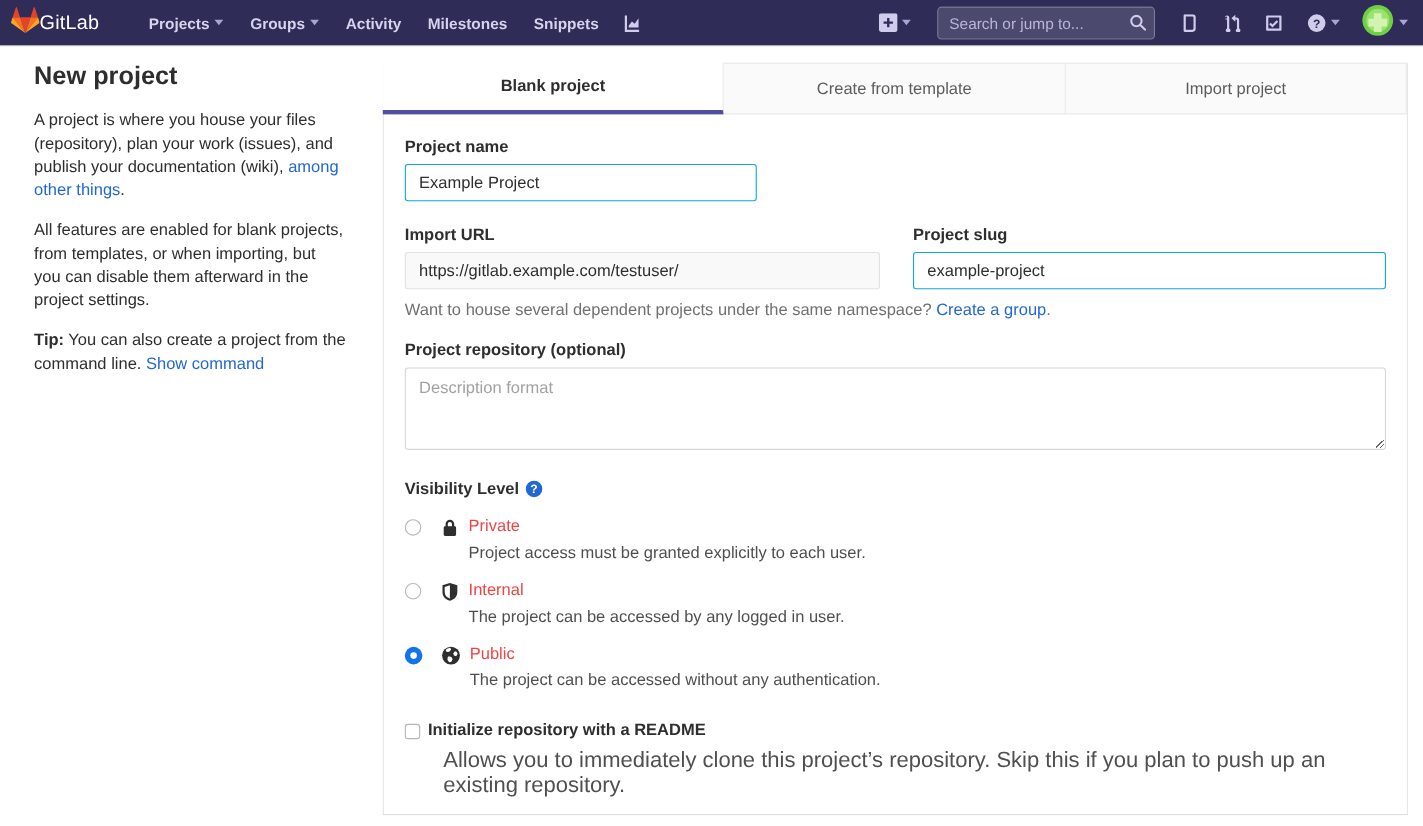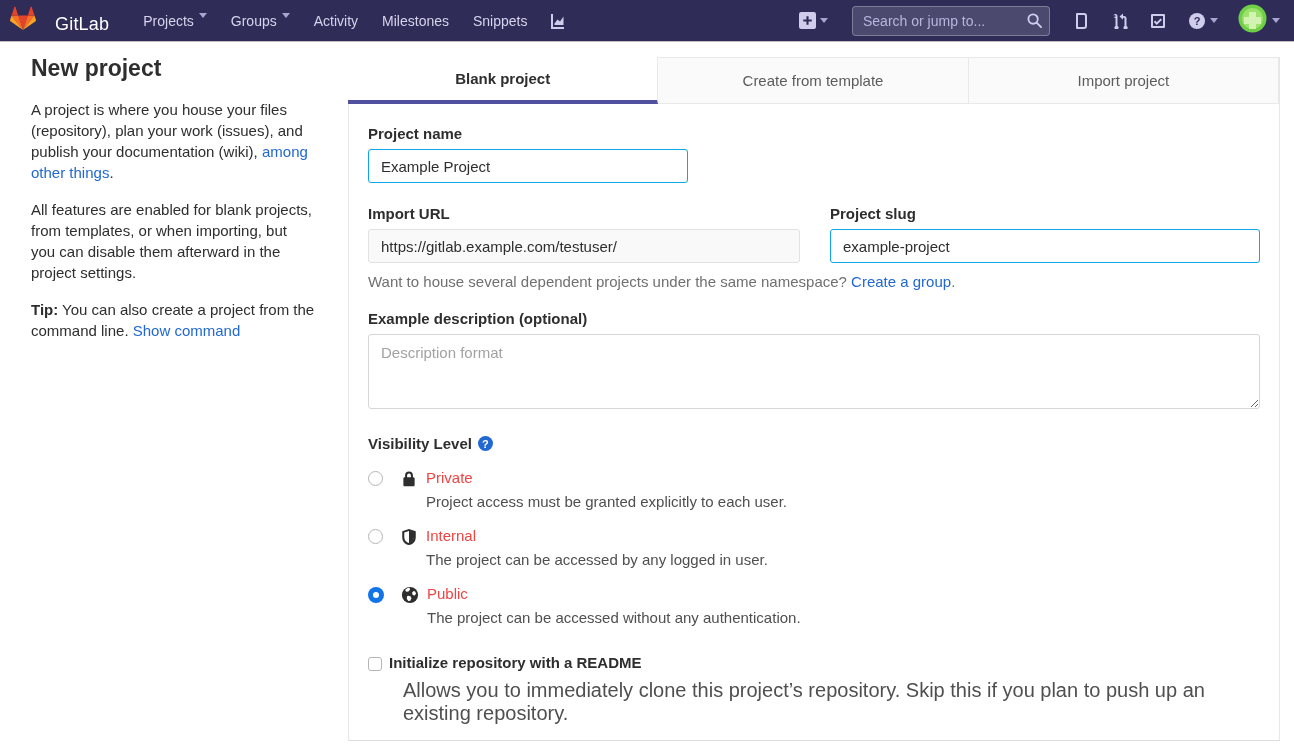--- a/index.html
+++ b/index.html
@@ -1,23 +1,23 @@
 <!DOCTYPE html>
 <html><head>
 <meta charset="utf-8">
 <style>
   * { margin:0; padding:0; box-sizing:border-box; }
   html,body { width:1294px; height:751px; background:#fff; font-family:"Liberation Sans", sans-serif; color:#2e2e2e; overflow:hidden; }
 
   
   .navbar { position:absolute; top:0; left:0; width:1294px; height:41px; background:#2f2c58; display:flex; align-items:center; padding:0 14px 0 10px; box-shadow:0 1px 0 rgba(0,0,0,.25); }
-  .brand { display:flex; align-items:flex-end; gap:19px; margin-right:24px; cursor:pointer; }
+  .brand { display:flex; align-items:center; gap:0; margin-right:35px; cursor:pointer; }
   .brand-name { color:#fff; font-size:18px; letter-spacing:.2px; }
   .nav-links { display:flex; align-items:center; gap:4px; }
-  .nav-link { color:#d6d3ec; font-size:14px; font-weight:400; padding:6px 10px; border-radius:4px; display:flex; align-items:flex-start; gap:5px; cursor:pointer; }
+  .nav-link { color:#d6d3ec; font-size:14px; font-weight:700; padding:6px 10px; border-radius:4px; display:flex; align-items:center; gap:5px; cursor:pointer; }
   .caret { width:0; height:0; border-left:4px solid transparent; border-right:4px solid transparent; border-top:5px solid #a9a5d2; display:inline-block; }
   .nav-icon-btn { display:flex; align-items:center; gap:4px; padding:5px 8px; cursor:pointer; }
   .nav-right { margin-left:auto; display:flex; align-items:center; gap:6px; }
   .icon-light { fill:#cfccec; }
   .search-box { position:relative; width:198px; height:30px; margin:12px 10px; }
   .search-box input { width:100%; height:100%; background:rgba(255,255,255,.14); border:1px solid rgba(255,255,255,.28); border-radius:4px; color:#e8e6f7; font-size:14px; padding:0 30px 0 10px; outline:none; font-family:"Liberation Sans", sans-serif; }
   .search-box input::placeholder { color:#b9b5dd; }
   .search-glyph { position:absolute; right:8px; top:7px; }
   .avatar-wrap { display:flex; align-items:center; gap:5px; margin-left:6px; cursor:pointer; }
 
@@ -181,21 +181,21 @@
         <div class="field-label">Import URL</div>
         <input class="text-input readonly" readonly="" value="https://gitlab.example.com/testuser/" style="">
       </div>
       <div class="slug-col">
         <div class="field-label">Project slug</div>
         <input class="text-input full" value="example-project" style="">
       </div>
     </div>
     <div class="ns-hint"><span>Want to house several dependent projects under the same namespace? </span><a class="link">Create a group</a><span>.</span></div>
 
-    <div class="field-label">Example description (optional)</div>
+    <div class="field-label">Project repository (optional)</div>
     <textarea class="desc-area" placeholder="Description format" style=""></textarea>
 
     <div class="vis-section">
       <div class="field-label">
         <span>Visibility Level</span>
         <span class="help-badge">?</span>
       </div>
 
       <div class="option-row">
         <span class="radio"></span>

